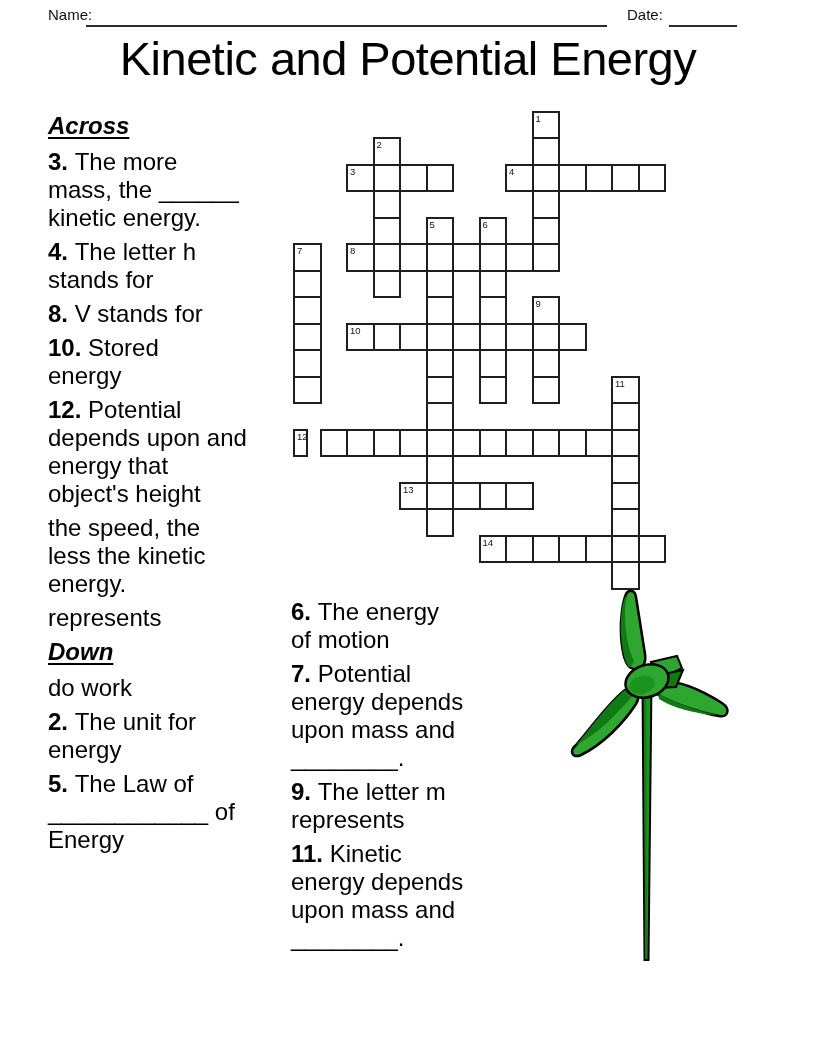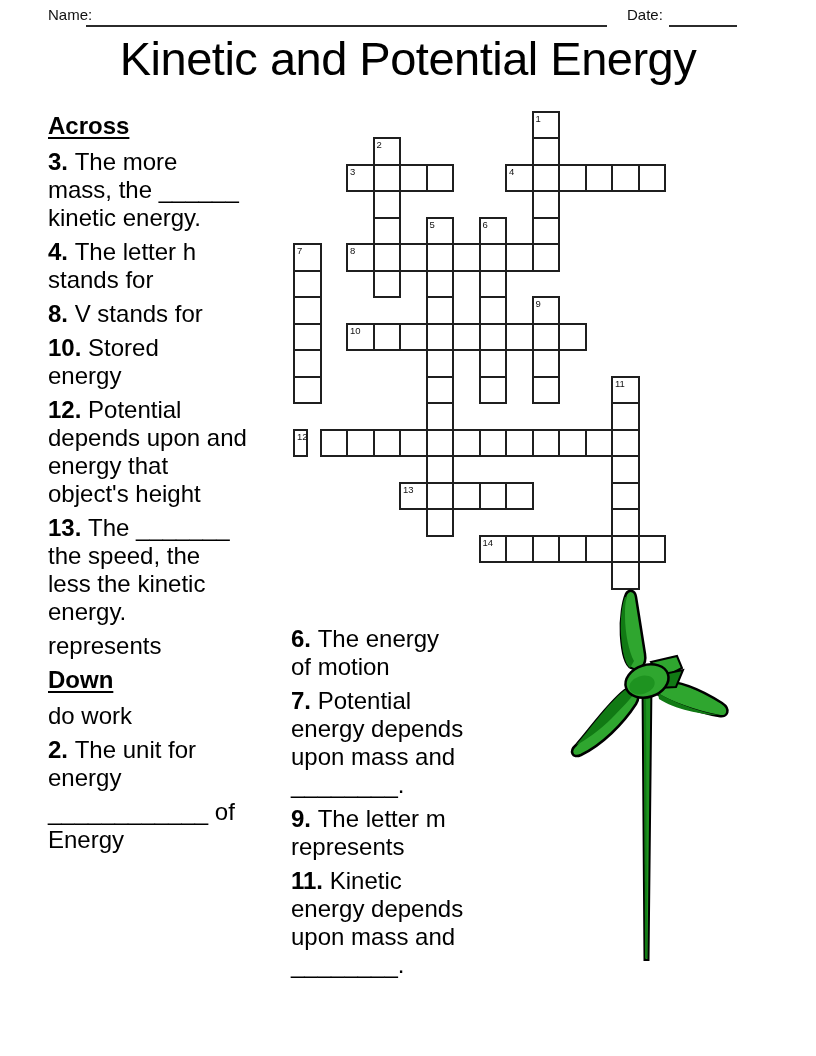--- a/index.html
+++ b/index.html
@@ -15,24 +15,24 @@
   #name-line{left:86px;width:521px;}
   #date-line{left:669px;width:68px;}
   
   #title{
     position:absolute;left:0;top:33px;width:816px;text-align:center;
     font-size:47px;line-height:52px;letter-spacing:-0.5px;color:#000;
   }
   
   .clue-col{position:absolute;font-size:24px;line-height:28px;}
   #clue-col-left{left:48px;top:112px;width:242px;}
-  #clue-col-mid{left:291px;top:598px;width:212px;margin-top:27px;}
+  #clue-col-mid{left:291px;top:598px;width:212px;}
   .clue-header{
     font-weight:700;text-decoration:underline;text-decoration-thickness:2px;
-    text-underline-offset:3px;margin-bottom:8px;
+    text-underline-offset:3px;margin-bottom:8px;font-style:italic;
   }
   #down-header{margin-top:2px;}
   .clue{margin-bottom:6px;}
   .clue-line{white-space:nowrap;}
   .clue-num{font-weight:700;}
   
   #grid{position:absolute;left:0;top:0;width:816px;height:1056px;pointer-events:none;}
   .cw-cell{
     position:absolute;box-sizing:border-box;background:#fff;
     border:2px solid var(--grid-line,#1f1f1f);
@@ -192,39 +192,39 @@
         <div class="clue-line"><span class="clue-num">10. </span>Stored</div>
         <div class="clue-line">energy</div>
       </div>
       <div class="clue">
         <div class="clue-line"><span class="clue-num">12. </span>Potential</div>
         <div class="clue-line">depends upon and</div>
         <div class="clue-line">energy that</div>
         <div class="clue-line">object's height</div>
       </div>
       <div class="clue">
-        <div class="clue-line"><span class="clue-num">13. </span>The _______</div>
         <div class="clue-line">the speed, the</div>
         <div class="clue-line">less the kinetic</div>
         <div class="clue-line">energy.</div>
       </div>
       <div class="clue">
         <div class="clue-line">represents</div>
       </div>
     </div>
   <div class="clue-header" id="down-header">Down</div>
   <div id="down-list-left">
       <div class="clue">
         <div class="clue-line">do work</div>
       </div>
       <div class="clue">
         <div class="clue-line"><span class="clue-num">2. </span>The unit for</div>
         <div class="clue-line">energy</div>
       </div>
       <div class="clue">
+        <div class="clue-line"><span class="clue-num">5. </span>The Law of</div>
         <div class="clue-line">____________ of</div>
         <div class="clue-line">Energy</div>
       </div>
     </div>
 </div>
 <div class="clue-col" id="clue-col-mid">
   <div id="down-list-mid">
       <div class="clue">
         <div class="clue-line"><span class="clue-num">6. </span>The energy</div>
         <div class="clue-line">of motion</div>

